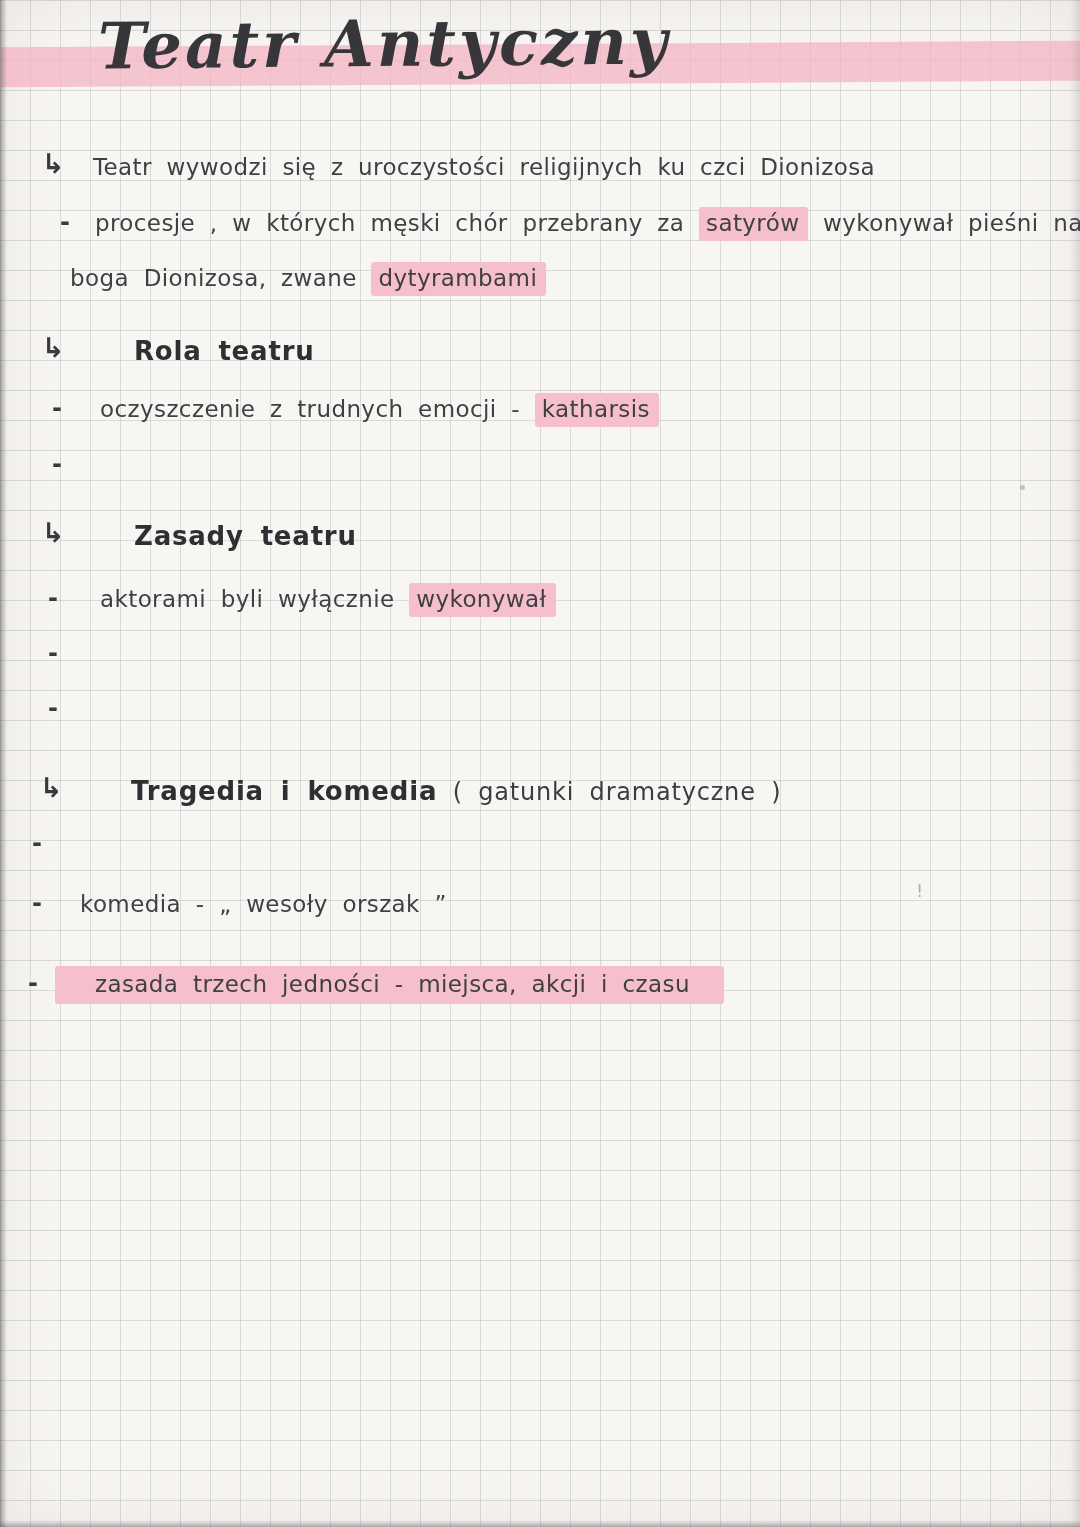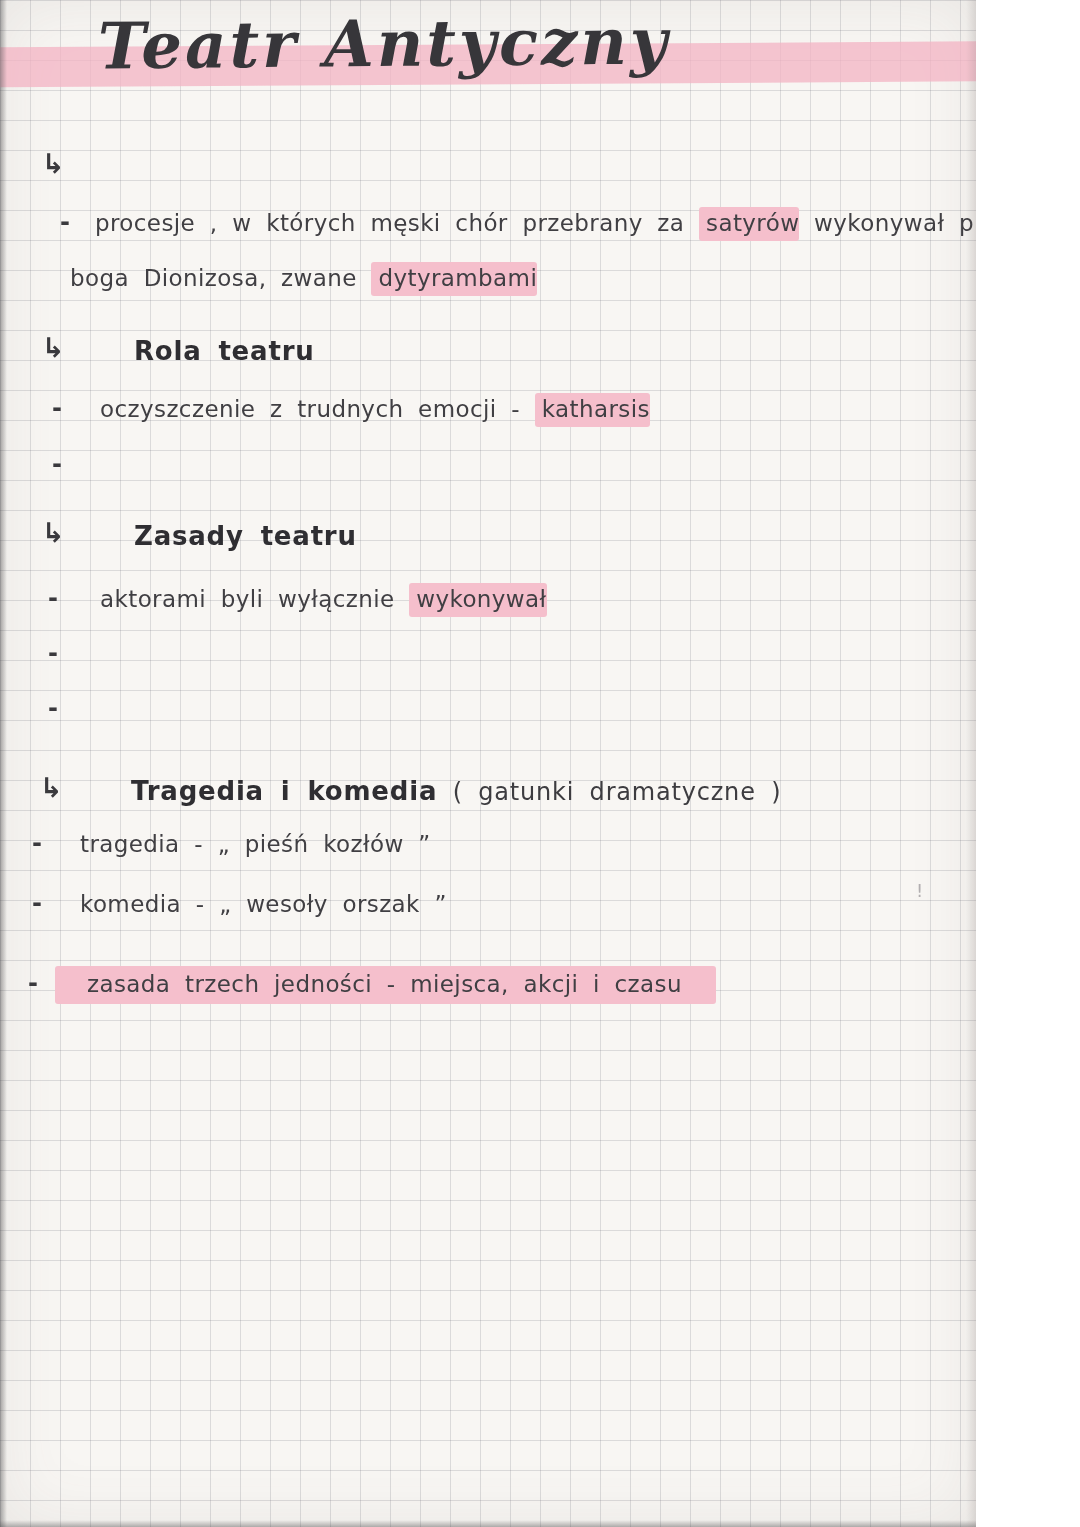--- a/index.html
+++ b/index.html
@@ -1,18 +1,18 @@
 <!DOCTYPE html>
 <html><head>
 <meta charset="utf-8">
 <style>
   html,body{margin:0;padding:0;}
   .page{
     position:relative;
-    width:976px;height:1527px;
+    width:1080px;height:1527px;
     background-color:#f8f6f3;
     background-image:
       linear-gradient(to right, rgba(105,105,120,0.20) 1px, transparent 1px),
       linear-gradient(to bottom, rgba(105,105,120,0.20) 1px, transparent 1px);
     background-size:30px 30px;
     box-shadow: inset 0 0 70px rgba(90,80,75,0.10);
     overflow:hidden;
     font-family:"DejaVu Sans", sans-serif;
     color:#3d3c40;
   }
@@ -46,46 +46,47 @@
   .txt{
     position:absolute;top:0;
     font-size:23px;line-height:34px;
     letter-spacing:0.4px;word-spacing:7px;
     color:#403f43;
   }
   .heading .txt{font-weight:700;font-size:26px;color:#2f2e32;letter-spacing:0.8px;margin-left:39px;}
   .heading .txt .normal{font-weight:400;font-size:24px;color:#3d3c40;}
   .hl{
     background:#f5bfcc;
-    padding:3px 0 5px 7px;
+    padding:3px 9px 5px 7px;
     border-radius:3px;
   }
   .hl-line{
     background:#f5bfcc;
-    padding:5px 34px 7px 32px;
+    padding:5px 34px 7px 40px;
     border-radius:3px;
   }
   .stray{
     position:absolute;font-size:18px;color:rgba(90,88,95,0.45);
   }
   .speck{
     position:absolute;width:5px;height:5px;border-radius:50%;
     background:rgba(110,100,100,0.35);
   }
 </style>
 </head>
 <body>
 
 <div class="page">
 
   <div class="title-band"></div>
   <h1 class="page-title">Teatr Antyczny</h1>
 
   <div class="line" style="top:150px">
     <span class="marker arrow" style="left:42px">↳</span>
+    <span class="txt" style="left:93px">Teatr wywodzi się z uroczystości religijnych ku czci Dionizosa</span>
   </div>
 
   <div class="line" style="top:206px">
     <span class="marker" style="left:60px">-</span>
     <span class="txt" style="left:95px"><span>procesje , w których męski chór przebrany za </span><span class="hl">satyrów</span><span> wykonywał pieśni na cześć</span></span>
   </div>
 
   <div class="line" style="top:261px">
     <span class="txt" style="left:70px"><span>boga Dionizosa, zwane </span><span class="hl">dytyrambami</span></span>
   </div>
@@ -122,21 +123,20 @@
     <span class="marker" style="left:48px">-</span>
   </div>
 
   <div class="line heading" style="top:774px">
     <span class="marker arrow" style="left:40px">↳</span>
     <span class="txt" style="left:92px"><span>Tragedia i komedia</span><span class="normal"> ( gatunki dramatyczne )</span></span>
   </div>
 
   <div class="line" style="top:827px">
     <span class="marker" style="left:32px">-</span>
-    <span class="txt" style="left:80px">tragedia  -  „ pieśń kozłów ”</span>
   </div>
 
   <div class="line" style="top:887px">
     <span class="marker" style="left:32px">-</span>
     <span class="txt" style="left:80px">komedia  -  „ wesoły orszak ”</span>
   </div>
 
   <div class="line" style="top:967px">
     <span class="marker" style="left:28px">-</span>
     <span class="txt" style="left:55px"><span class="hl-line">zasada trzech jedności  -  miejsca, akcji i czasu</span></span>

